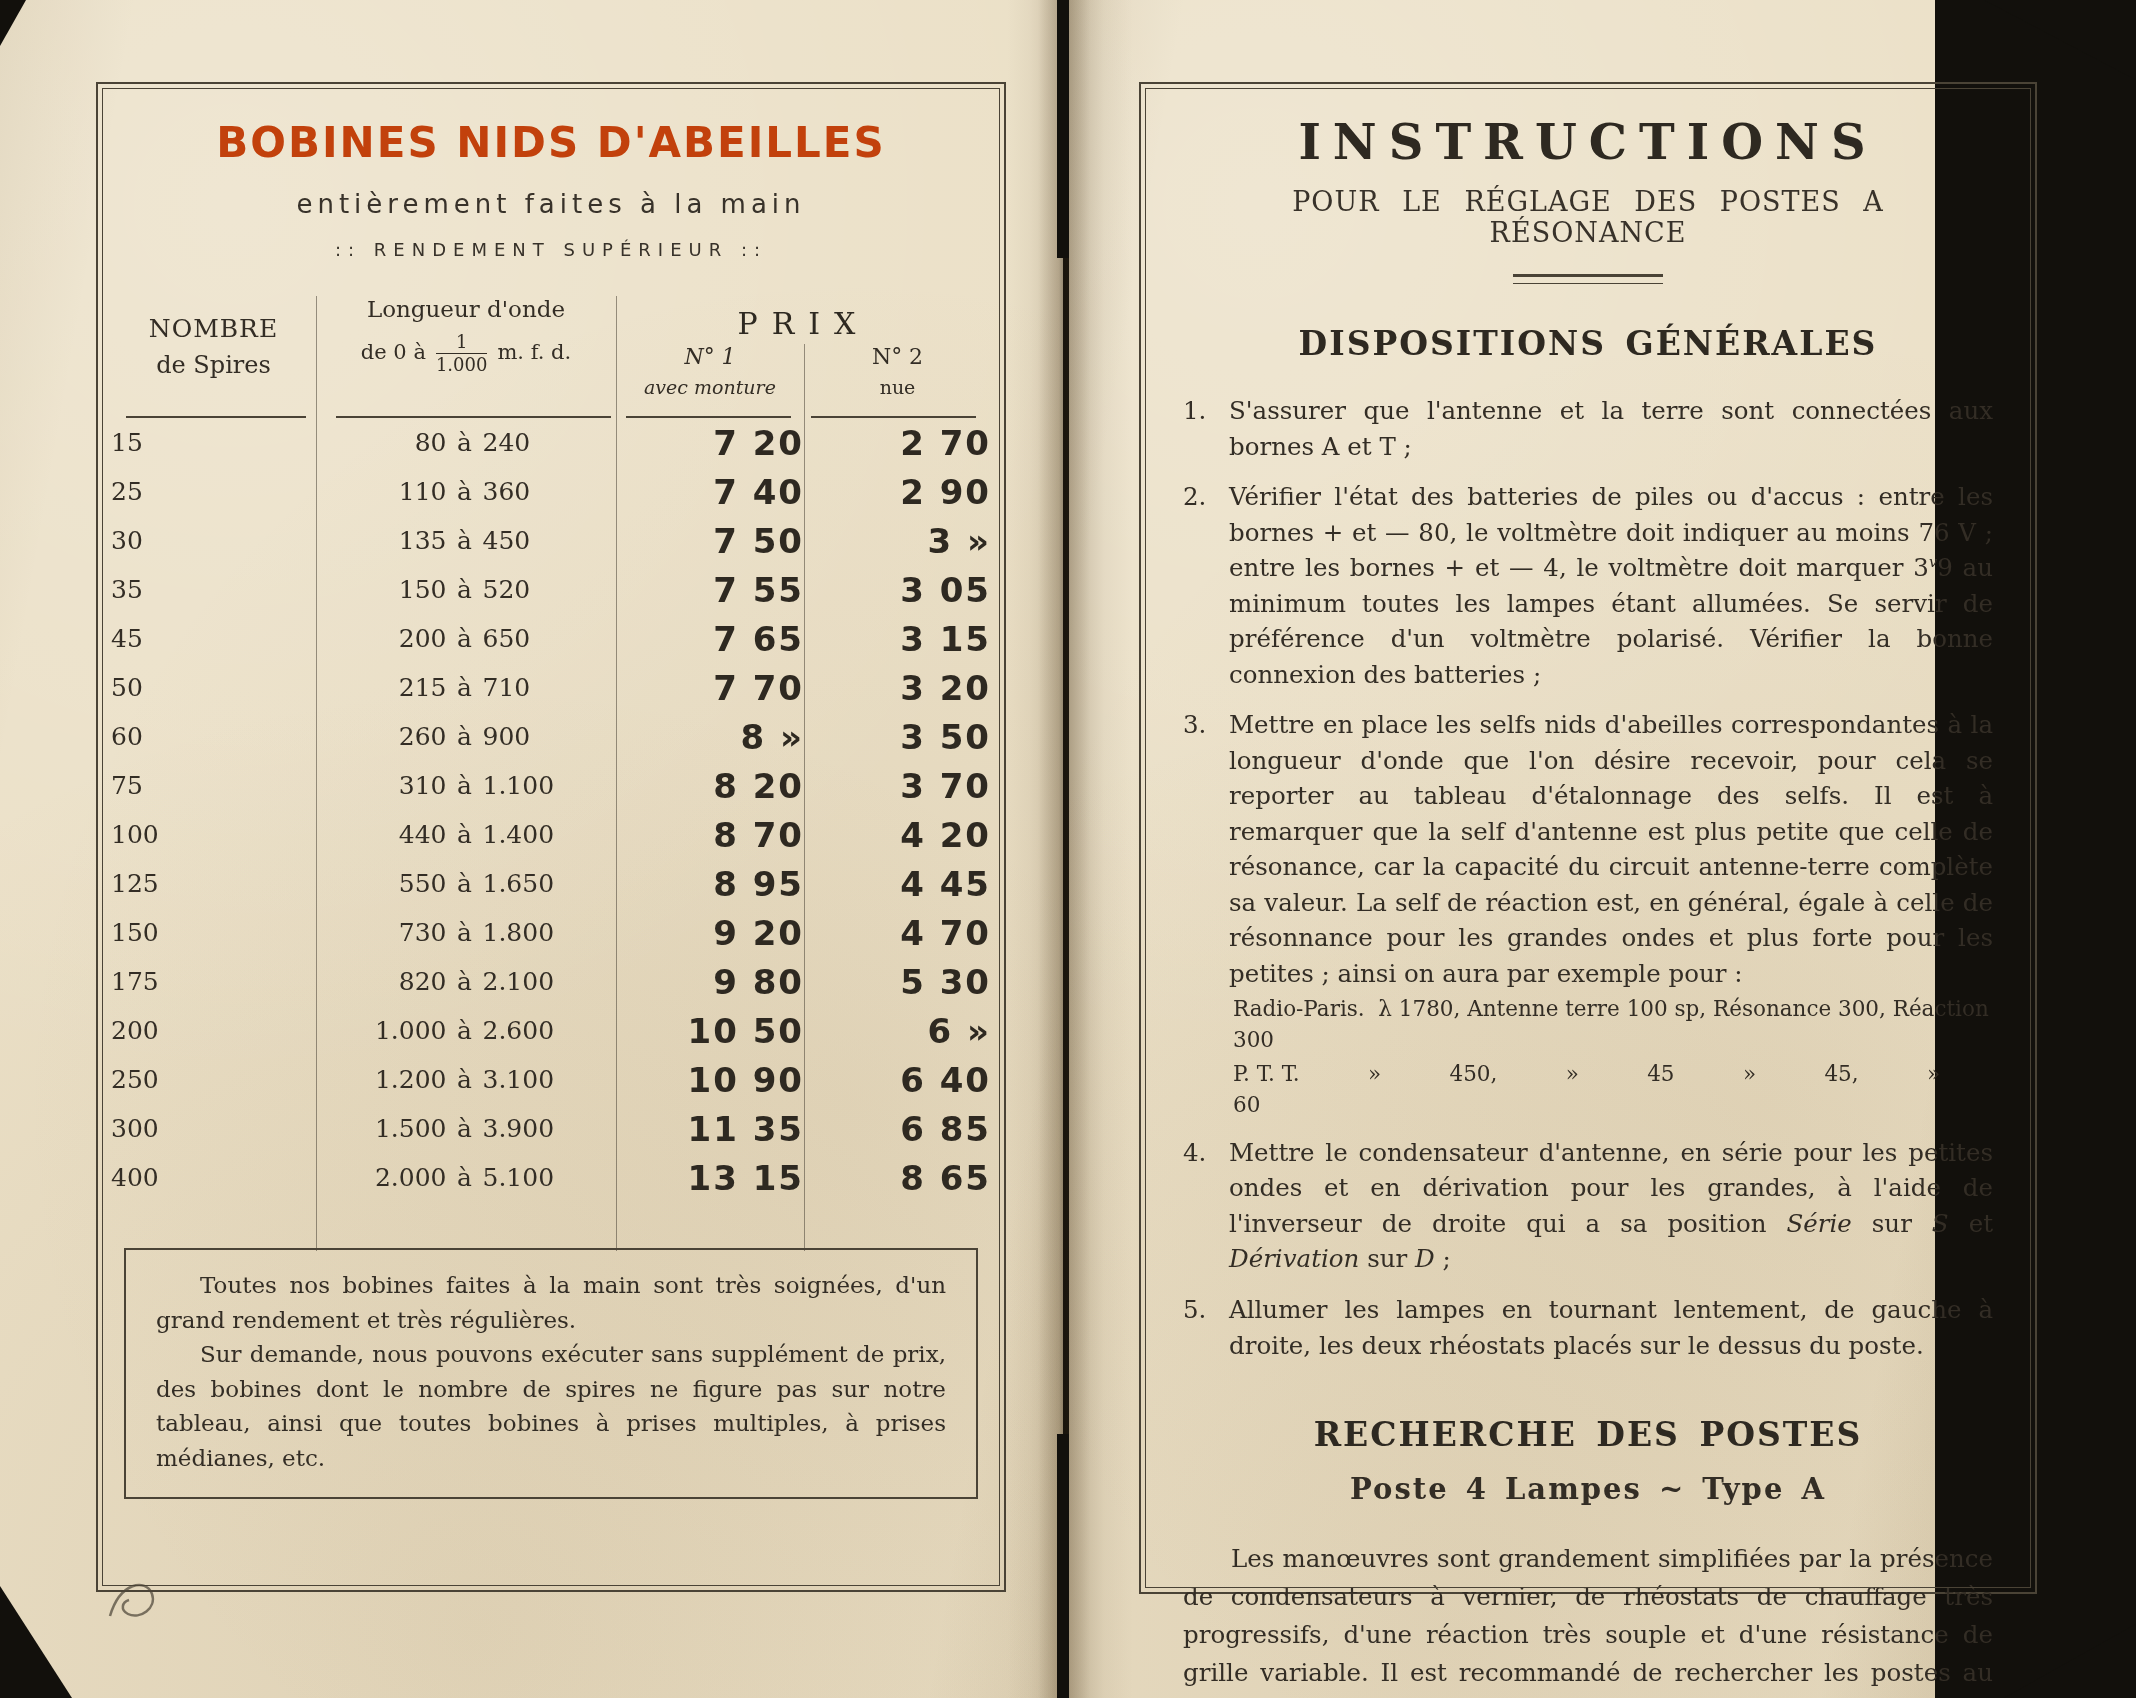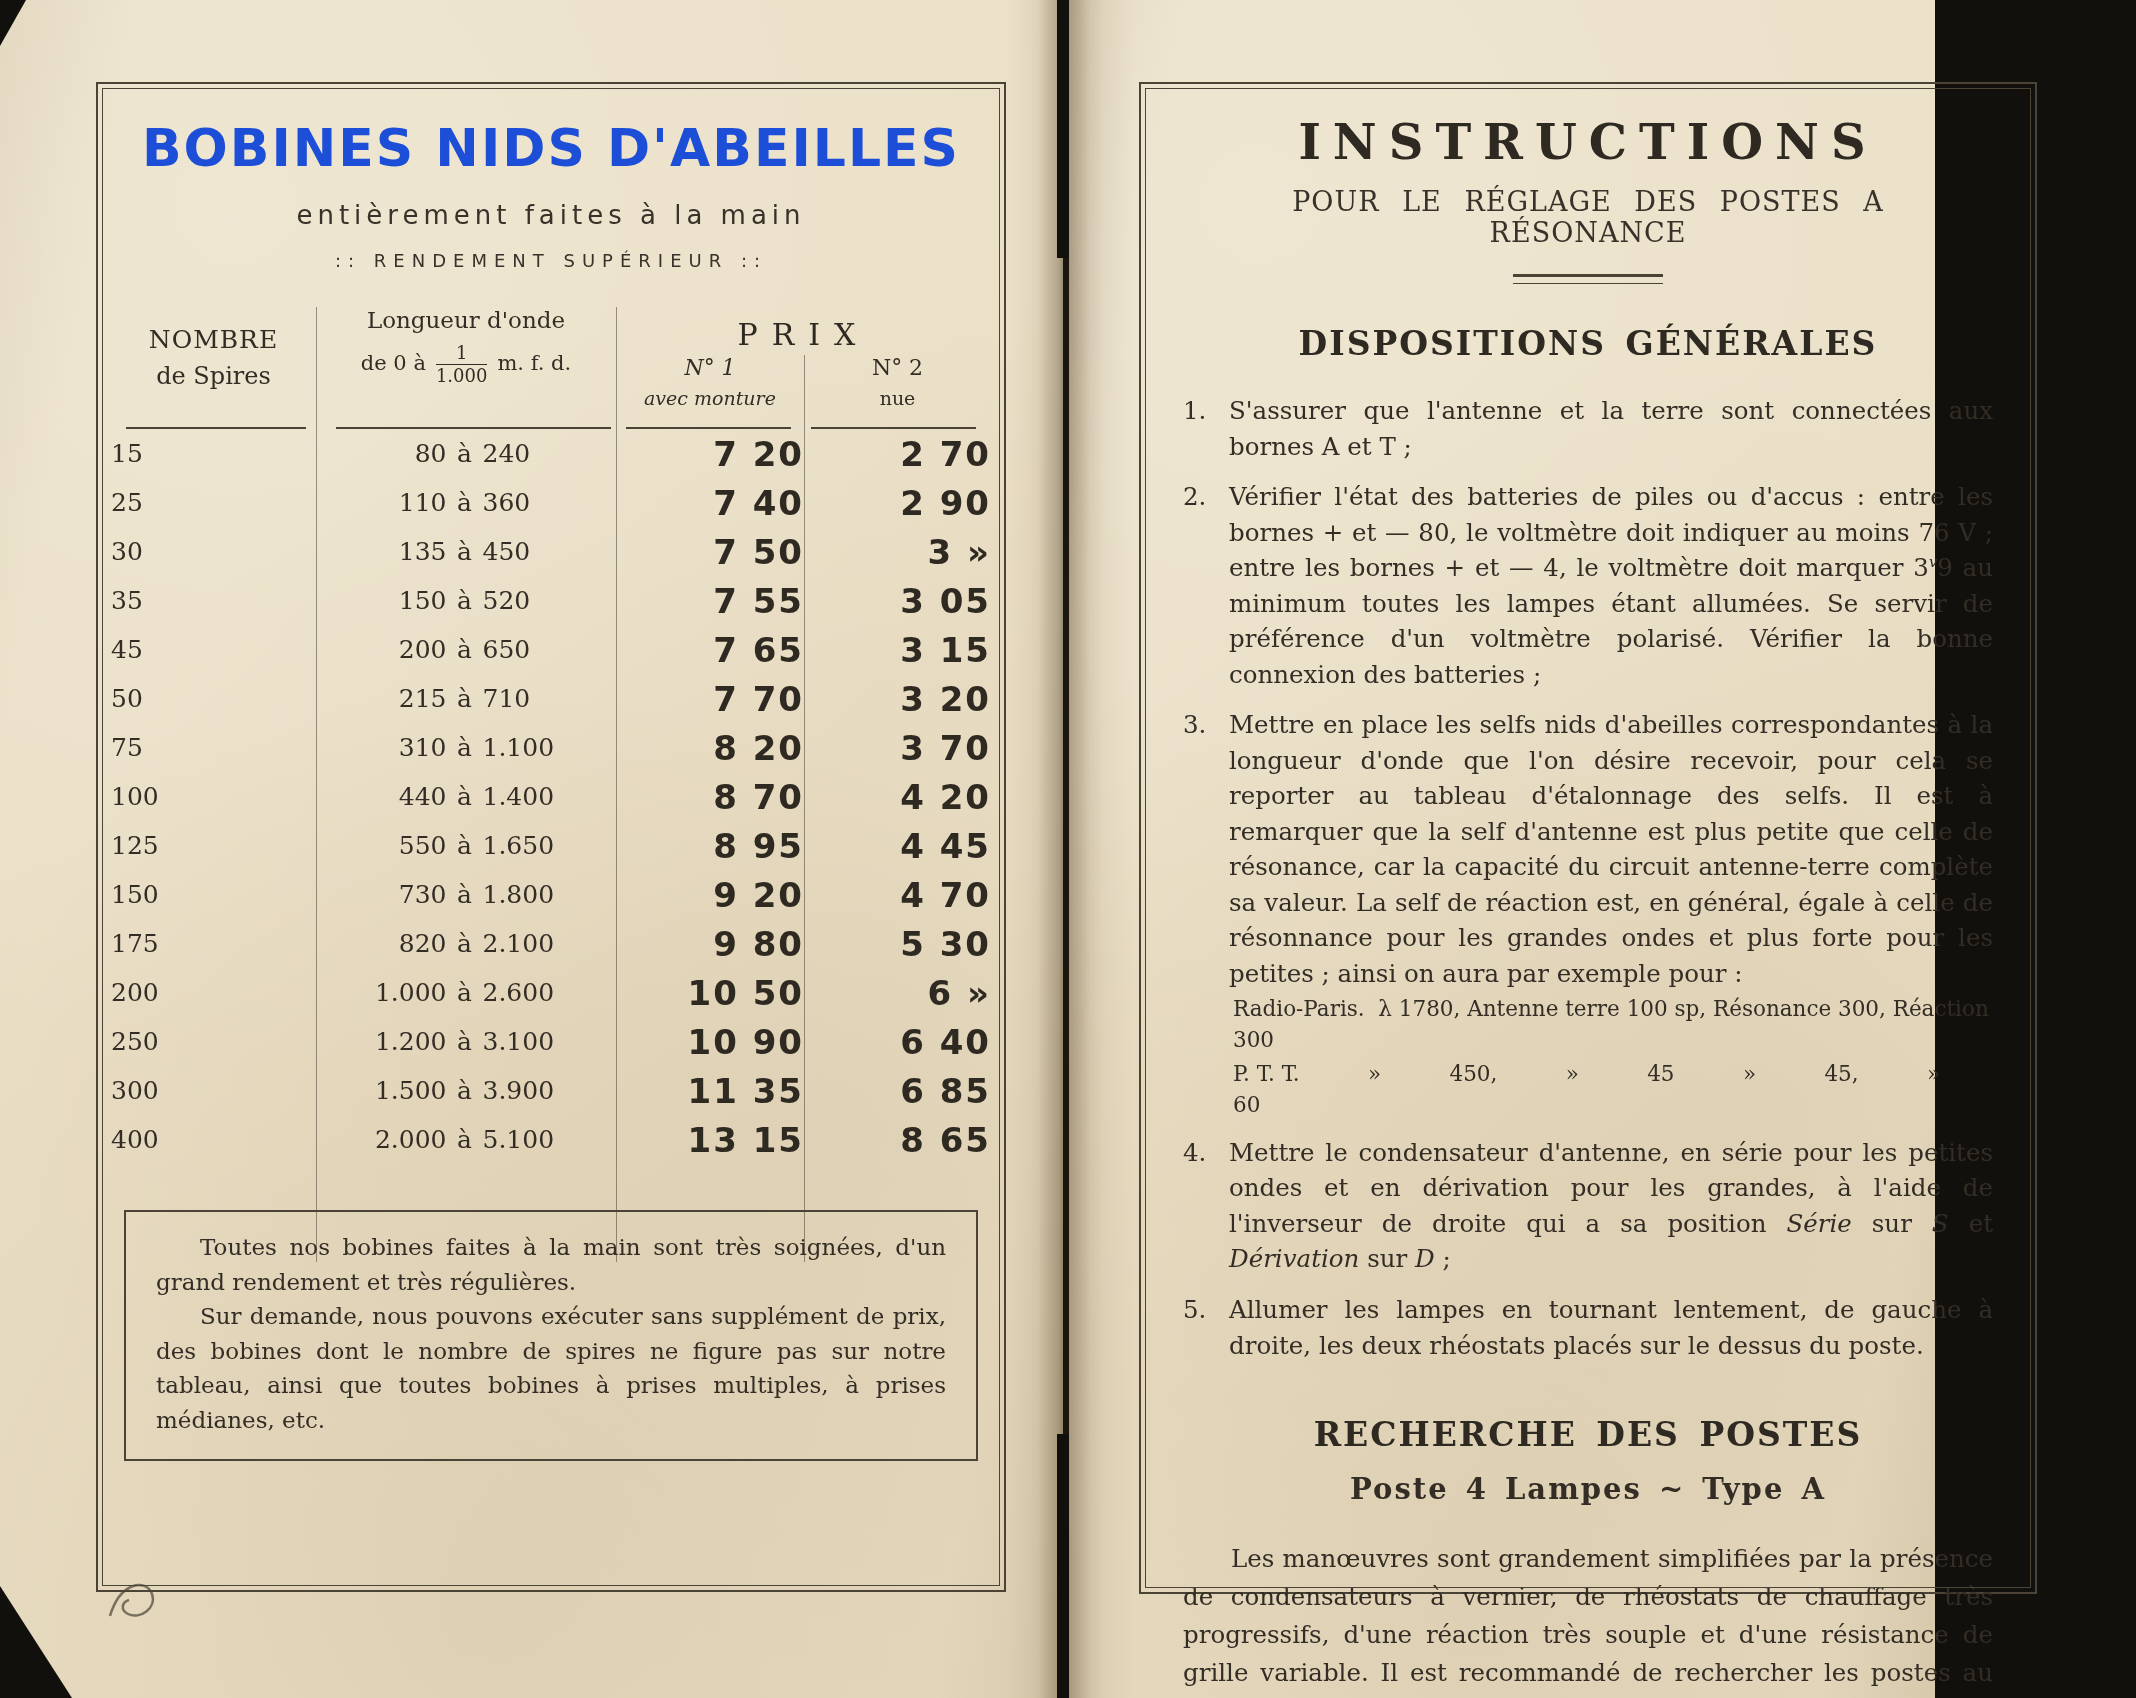--- a/index.html
+++ b/index.html
@@ -36,22 +36,22 @@
   .g-bottom{bottom:0;height:264px;}
 
   
   .frame{position:absolute;border:2.5px solid var(--frame);}
   .frame::after{content:'';position:absolute;inset:4px;border:1px solid var(--frame);pointer-events:none;}
   .frame-left{left:96px;top:82px;width:906px;height:1506px;}
   .frame-right{left:70px;top:82px;width:894px;height:1508px;}
 
   
   .left-content{position:absolute;inset:0;padding-top:34px;text-align:center;}
-  .l-title{margin:0;font-family:"DejaVu Sans",sans-serif;font-weight:bold;font-size:52px;
-           letter-spacing:2px;color:#1d4ed8;}
+  .l-title{margin:0;font-family:"DejaVu Sans",sans-serif;font-weight:bold;font-size:42px;
+           letter-spacing:2px;color:#c2410c;}
   .l-subtitle{margin-top:22px;font-family:"DejaVu Sans",sans-serif;font-size:26px;letter-spacing:5px;color:#38322a;}
   .l-tagline{margin-top:20px;font-family:"DejaVu Sans",sans-serif;font-size:18px;letter-spacing:7px;color:#38322a;}
 
   .table{position:relative;width:880px;margin:30px auto 0;text-align:left;}
   .vrule{position:absolute;top:6px;width:1px;height:955px;background:rgba(74,67,54,.55);}
   .v1{left:205px;} .v2{left:505px;} .v3{left:693px;top:54px;height:907px;}
   .thead{position:relative;height:128px;}
   .h-col1{position:absolute;left:0;top:24px;width:205px;text-align:center;}
   .h-nombre{font-size:25px;letter-spacing:1px;}
   .h-despires{font-size:24px;margin-top:8px;}
@@ -182,20 +182,26 @@
                 <div class="tc price">7 65</div>
                 <div class="tc price">3 15</div>
               </div>
               <div class="trow">
                 <div class="tc spires">50</div>
                 <div class="tc wave"><div class="wl-from">215</div><div class="wl-a">à</div><div class="wl-to">710</div></div>
                 <div class="tc price">7 70</div>
                 <div class="tc price">3 20</div>
               </div>
               <div class="trow">
+                <div class="tc spires">60</div>
+                <div class="tc wave"><div class="wl-from">260</div><div class="wl-a">à</div><div class="wl-to">900</div></div>
+                <div class="tc price">8 »</div>
+                <div class="tc price">3 50</div>
+              </div>
+              <div class="trow">
                 <div class="tc spires">75</div>
                 <div class="tc wave"><div class="wl-from">310</div><div class="wl-a">à</div><div class="wl-to">1.100</div></div>
                 <div class="tc price">8 20</div>
                 <div class="tc price">3 70</div>
               </div>
               <div class="trow">
                 <div class="tc spires">100</div>
                 <div class="tc wave"><div class="wl-from">440</div><div class="wl-a">à</div><div class="wl-to">1.400</div></div>
                 <div class="tc price">8 70</div>
                 <div class="tc price">4 20</div>

